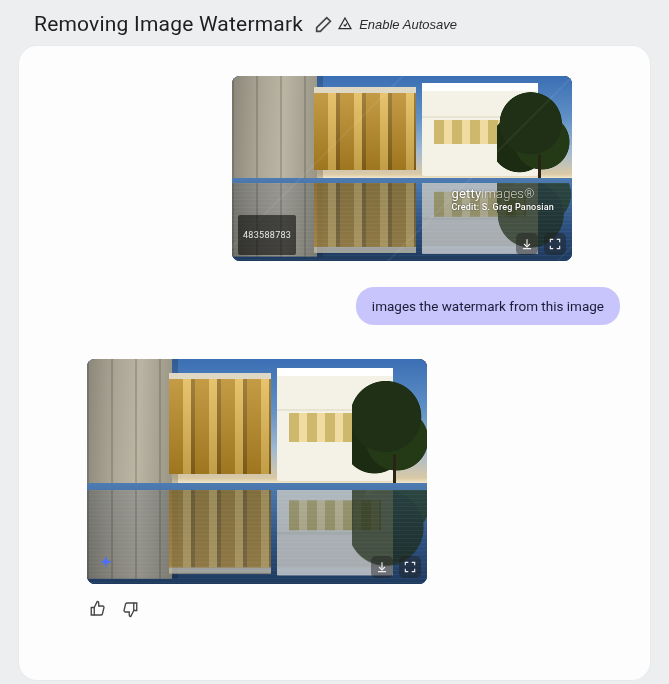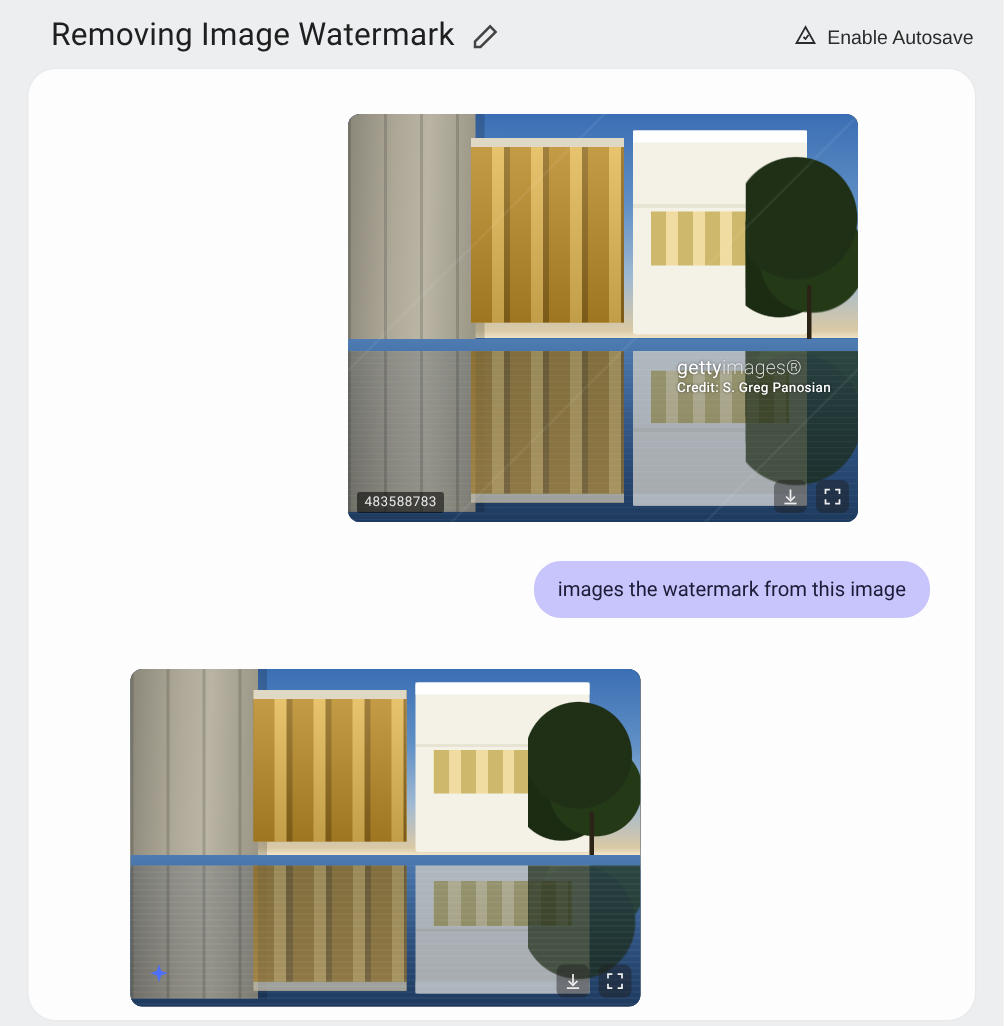--- a/index.html
+++ b/index.html
@@ -9,35 +9,35 @@
     background: #edeef0;
     color: #1f1f1f;
     overflow: hidden;
   }
   .app { width: 669px; height: 684px; position: relative; }
 
   
   .header {
     display: flex;
     align-items: center;
-    justify-content: space-between;
     padding: 12px 18px 10px 34px;
   }
   .title-wrap { display: flex; align-items: center; gap: 10px; }
   .title { font-size: 21px; font-weight: 400; color: #1f1f1f; letter-spacing: .2px; }
   .icon-btn {
     width: 22px; height: 22px;
     display: inline-flex; align-items: center; justify-content: center;
     background: none; border: none; cursor: pointer; color: #444;
   }
   .autosave {
     display: flex; align-items: center; gap: 6px;
     font-size: 13px; font-weight: 500; color: #2b2b2b;
     background: none; border: none; cursor: pointer;
     padding: 4px 2px;
+    font-style: italic;
   }
 
   
   .card {
     position: absolute;
     left: 19px; right: 19px; top: 46px; bottom: 4px;
     background: #fdfdfd;
     border-radius: 18px;
     box-shadow: 0 0 0 1px rgba(0,0,0,.02);
     padding: 30px 30px 0 30px;
@@ -45,21 +45,21 @@
 
   
   .row { width: 100%; display: flex; }
   .row.right { justify-content: flex-end; }
   .row.left  { justify-content: flex-start; }
 
   
   .tile {
     position: relative;
     width: 340px;  
-    height: 272px;
+    height: 185px;
     border-radius: 8px;
     overflow: hidden;
     background: #000;
   }
   .tile.small { width: 340px; height: 225px; }
   .tile .scene { position: absolute; inset: 0; }
 
   
   .sky {
     position:absolute; inset:0;
@@ -149,21 +149,21 @@
     color:#fff; text-align:left; text-shadow:0 0 2px rgba(0,0,0,.6);
     font-size:13px; letter-spacing:.2px; line-height:1.05;
     pointer-events:none;
   }
   .wm-brand .g{font-weight:400}
   .wm-brand .i{font-weight:200; opacity:.95}
   .wm-credit{font-size:9px; font-weight:500; margin-top:2px; text-align:right;}
   .wm-id{
     position:absolute; left:6px; bottom:6px;
     background:rgba(0,0,0,.55); color:#eaeaea;
-    font-size:9px; padding:2px 5px; border-radius:2px; letter-spacing:.3px;
+    font-size:9px; padding:15px 5px; border-radius:2px; letter-spacing:.3px;
     pointer-events:none;
   }
 
   
   .tile-actions{
     position:absolute; right:6px; bottom:6px;
     display:flex; gap:6px;
   }
   .chip{
     width:22px; height:22px; border-radius:5px;

